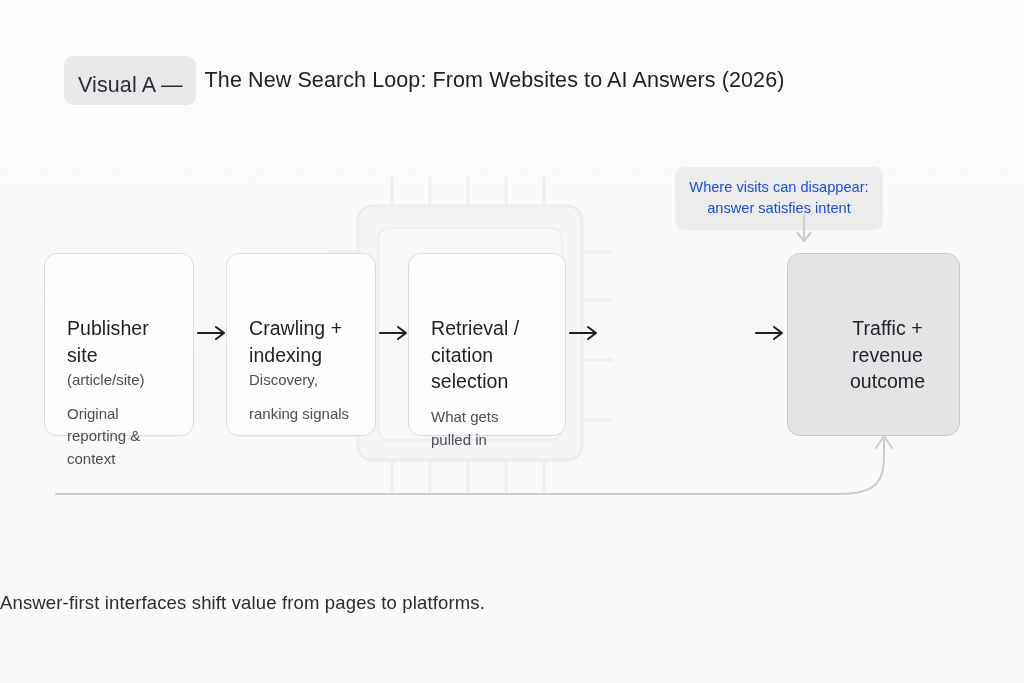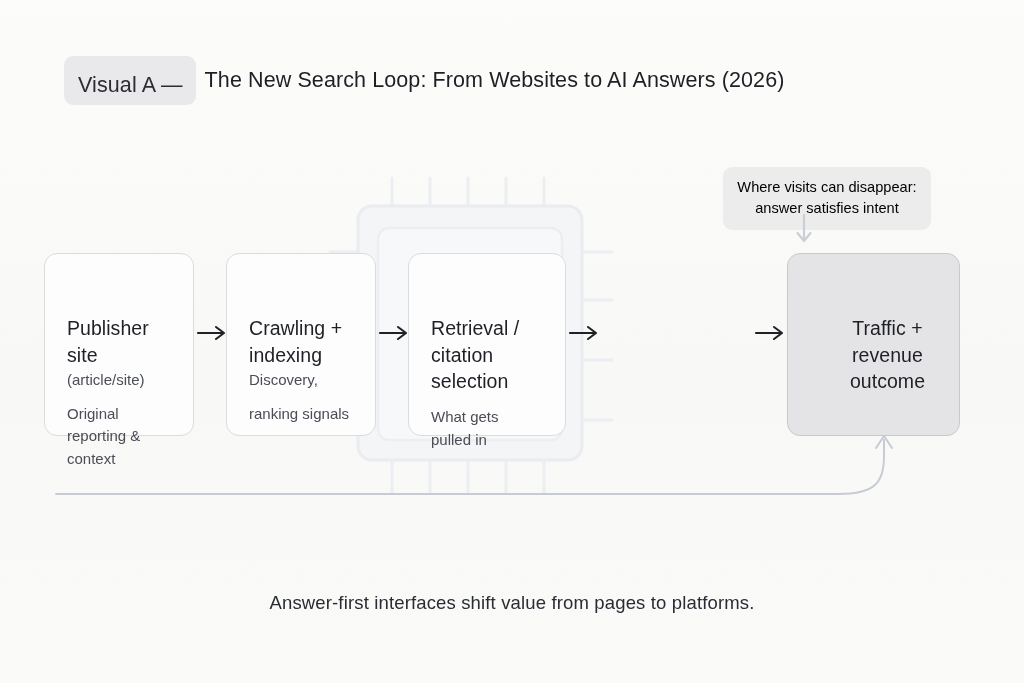--- a/index.html
+++ b/index.html
@@ -68,22 +68,21 @@
     left: 675px;
     top: 167px;
     width: 208px;
     box-sizing: border-box;
     background: #ececed;
     border-radius: 9px;
     padding: 10px 10px 11px;
     text-align: center;
     font-size: 14.6px;
     line-height: 1.45;
-    color: #000000;
-    margin-left: 48px;
+    color: #1d4ed8;
   }
   .callout-arrow {
     position: absolute;
     left: 793px;
     top: 214px;
     width: 22px;
     height: 32px;
   }
 
   
@@ -142,21 +141,21 @@
     height: 110px;
     pointer-events: none;
   }
 
   
   .caption {
     position: absolute;
     left: 0;
     top: 592px;
     width: 1024px;
-    text-align: center;
+    text-align: left;
     font-size: 18.5px;
     color: #2a2c33;
     letter-spacing: 0.15px;
   }
 </style>
 </head>
 <body>
 
 <div id="canvas">
 

